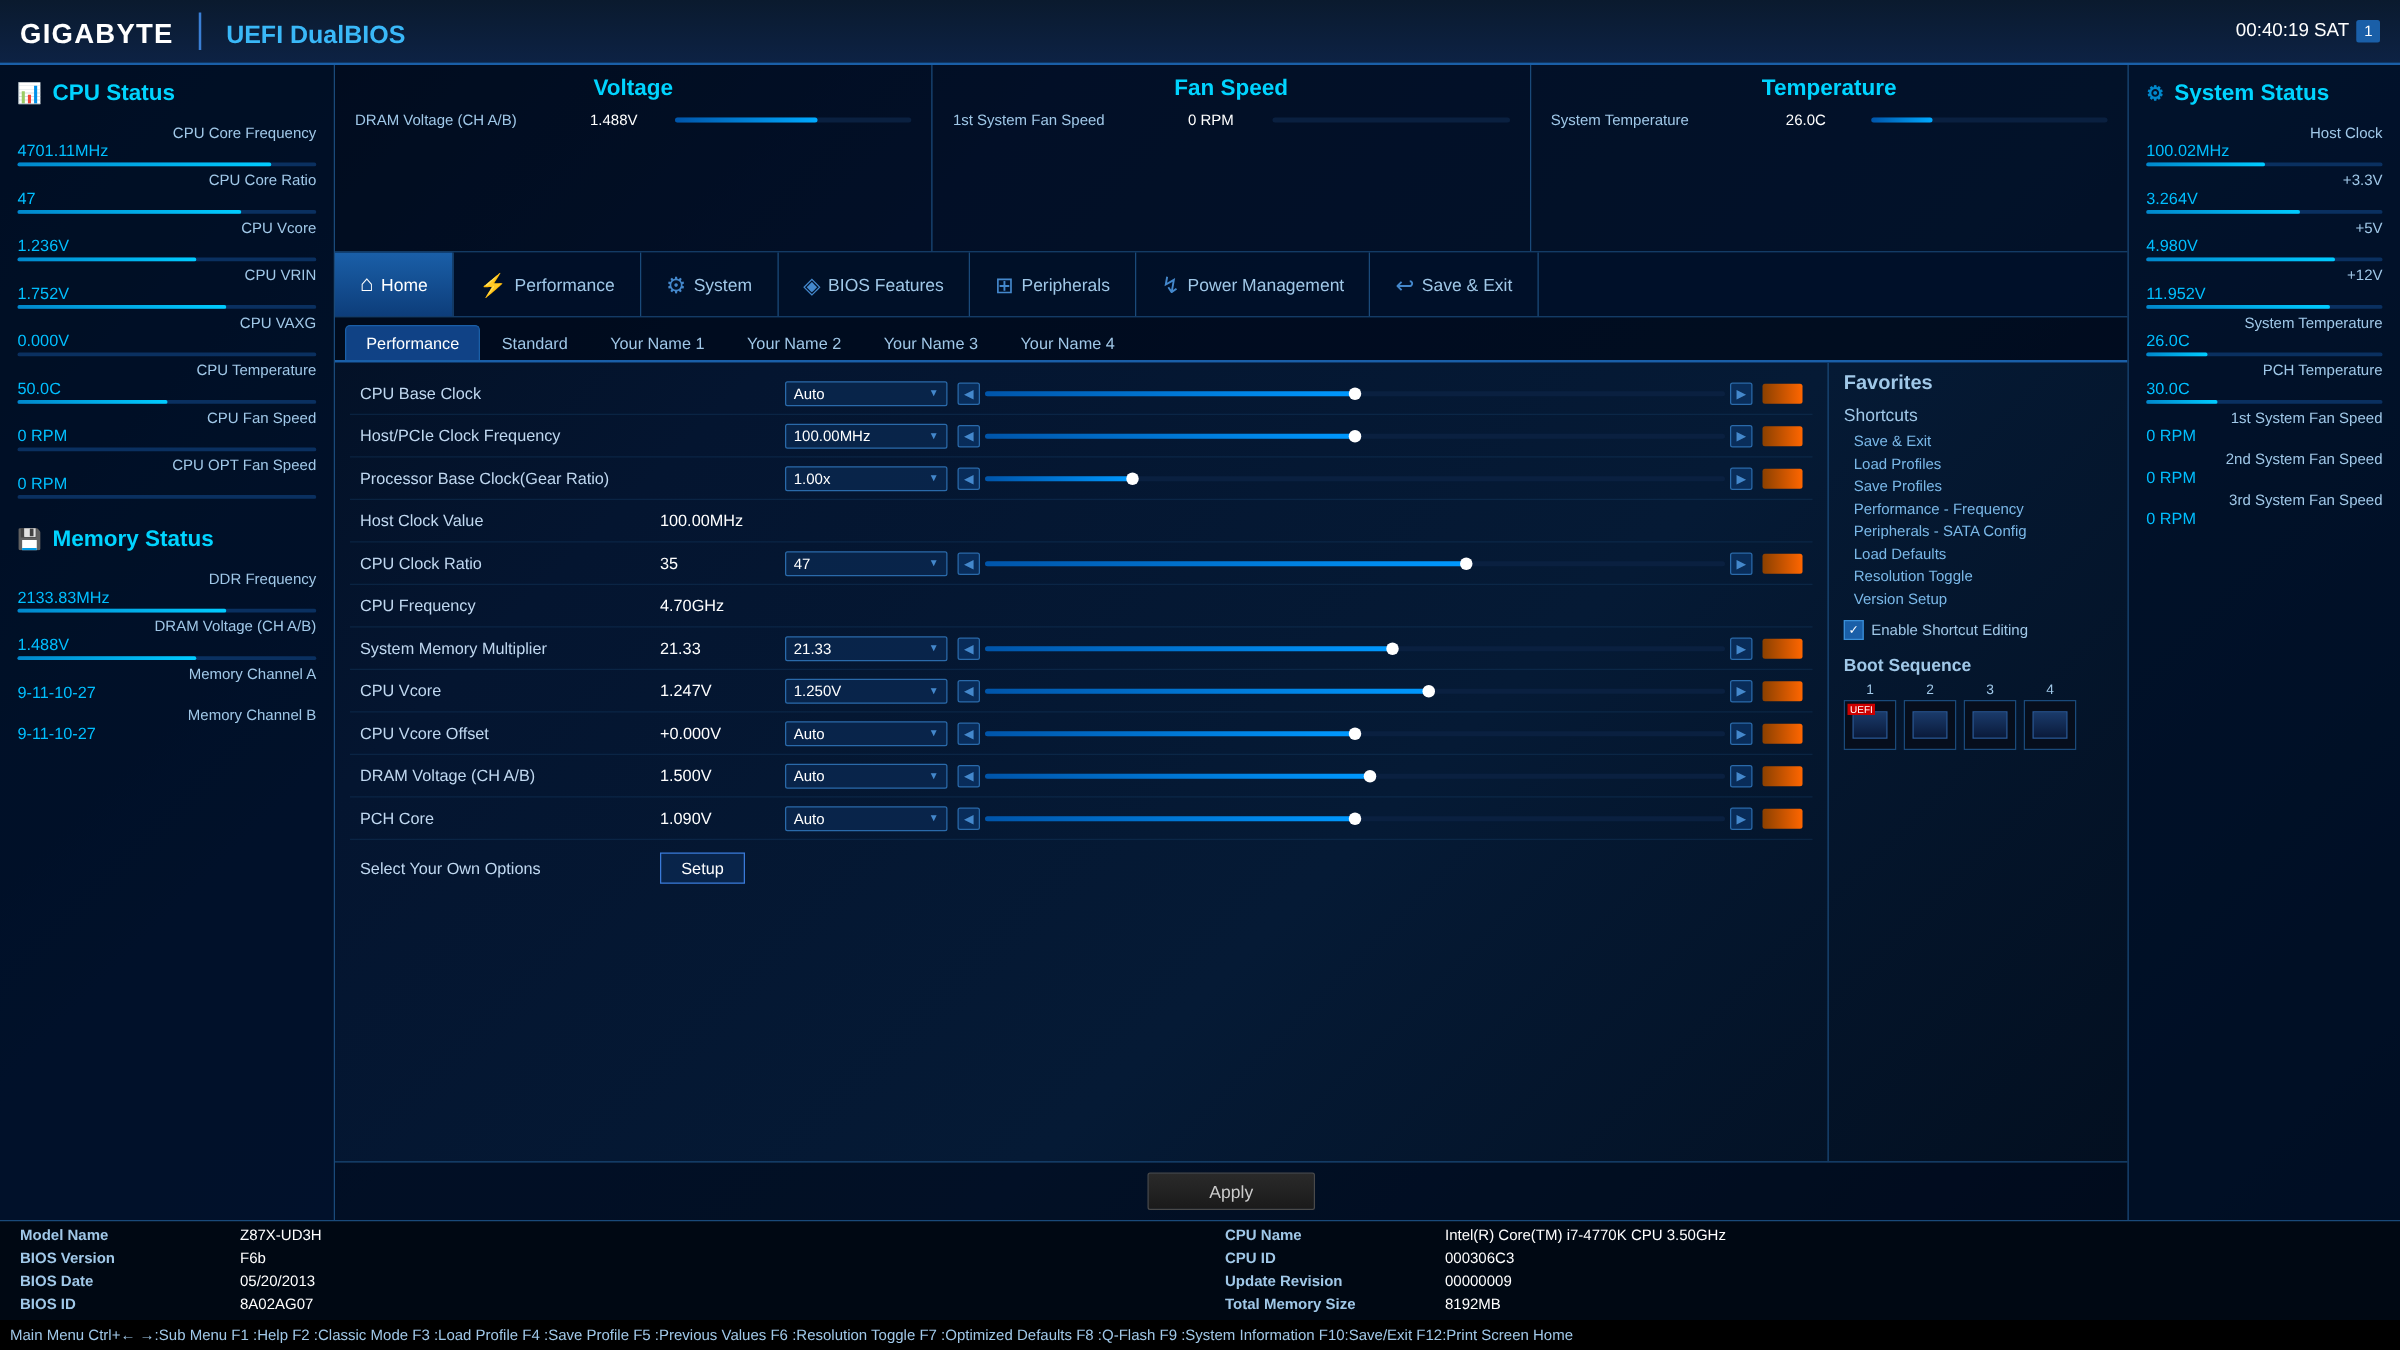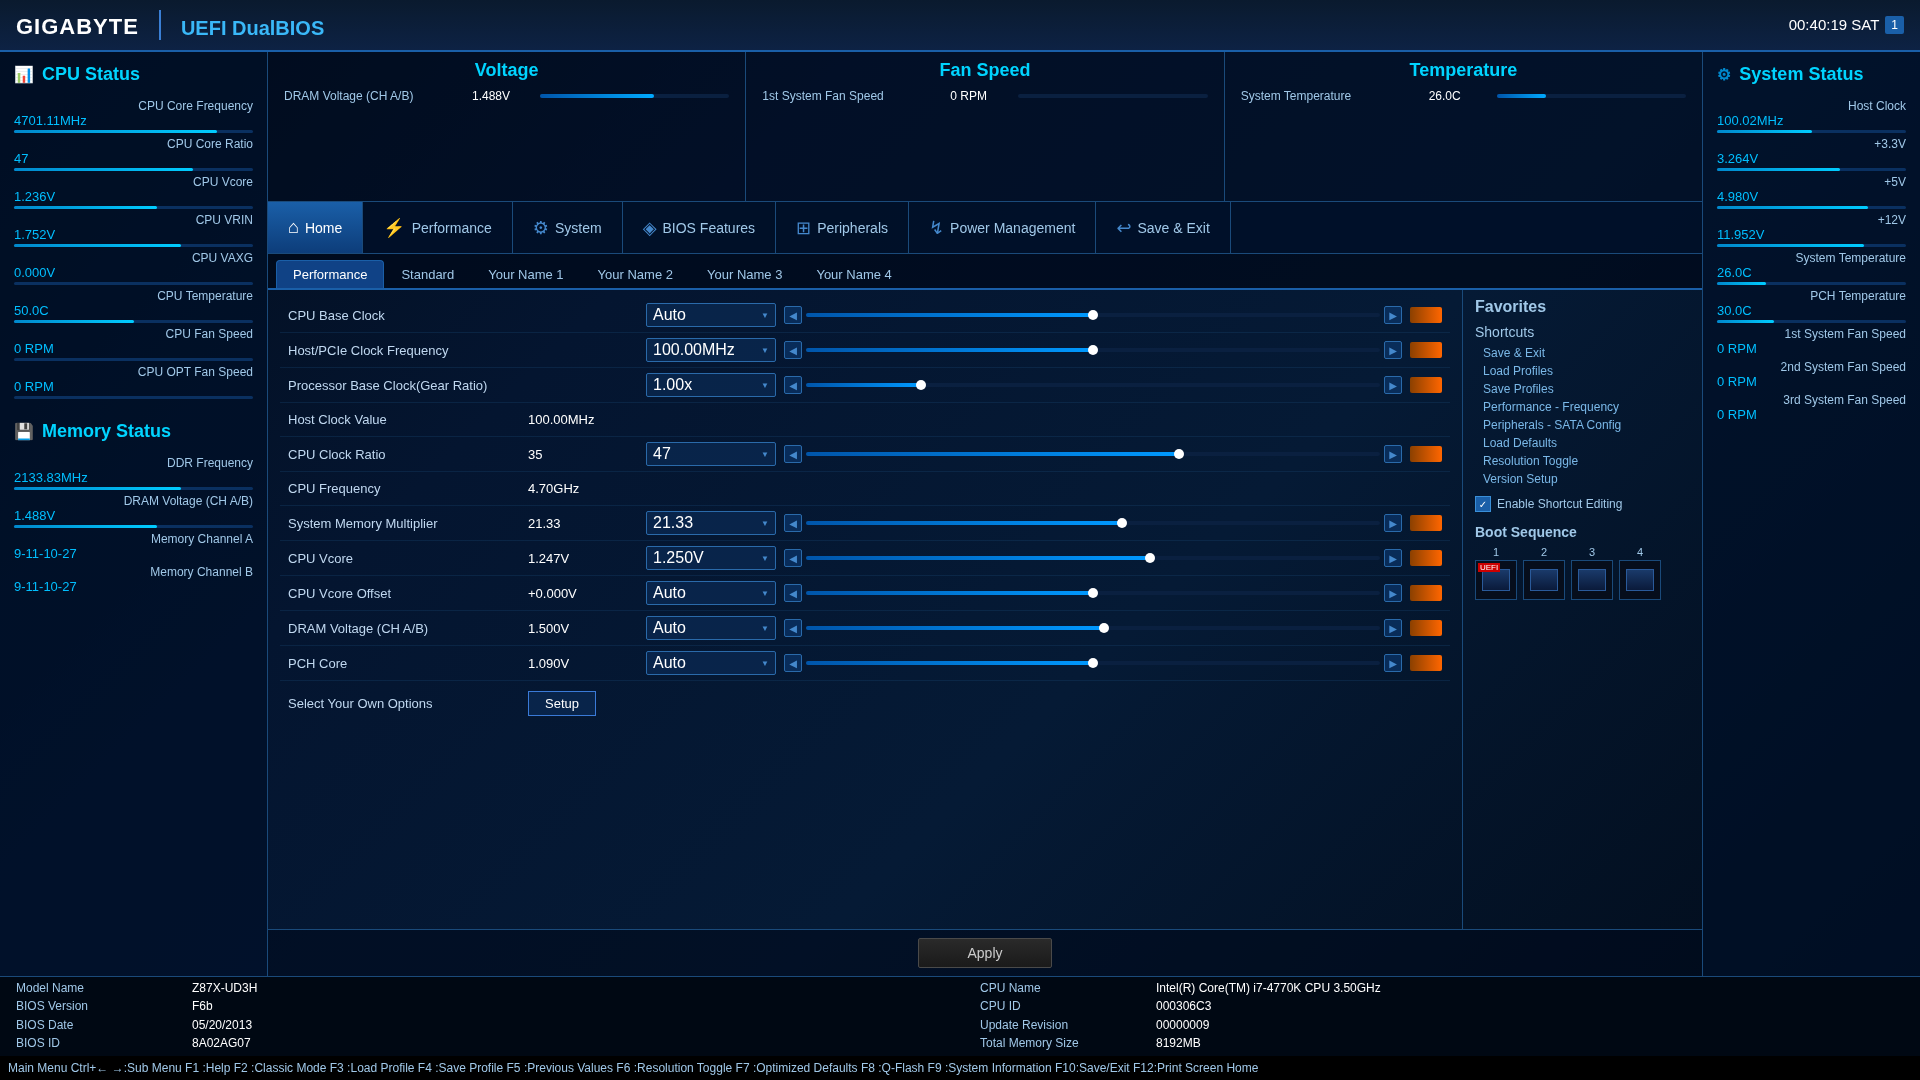--- a/index.html
+++ b/index.html
@@ -274,23 +274,22 @@
     .setting-dropdown {
       flex: 0 0 130px;
       display: flex;
       align-items: center;
       background: rgba(10,40,80,0.8);
       border: 1px solid #2a6aaa;
       border-radius: 2px;
       padding: 2px 6px;
       cursor: pointer;
       color: #fff;
-      font-size: 16px;
+      font-size: 12px;
       position: relative;
-      margin-left: 18px;
     }
     .setting-dropdown::after {
       content: '▼';
       font-size: 8px;
       margin-left: auto;
       color: #4488cc;
     }
     .setting-slider {
       flex: 1;
       display: flex;
@@ -469,21 +468,21 @@
       padding: 4px 16px;
       display: grid;
       grid-template-columns: 1fr 1fr;
       gap: 2px 40px;
       height: 80px;
     }
     .info-row {
       display: flex;
       gap: 16px;
     }
-    .info-item-label { color: #a0c8e8; font-size: 12px; flex: 0 0 160px; }
+    .info-item-label { color: #a0c8e8; font-size: 12px; flex: 0 0 160px; font-weight: bold; }
     .info-item-value { color: #fff; font-size: 12px; }
 
     
     #status-bar {
       background: #000;
       color: #a0c8e8;
       font-size: 12px;
       padding: 4px 8px;
       height: 24px;
       display: flex;

